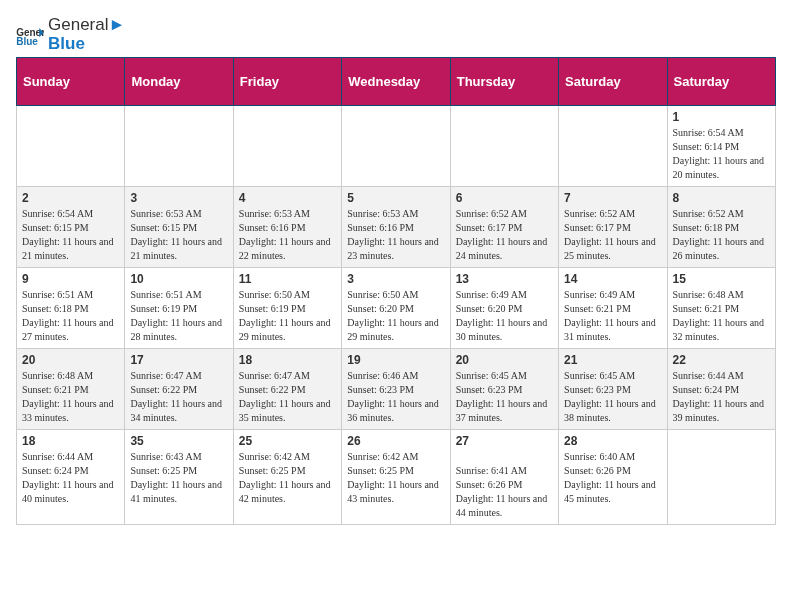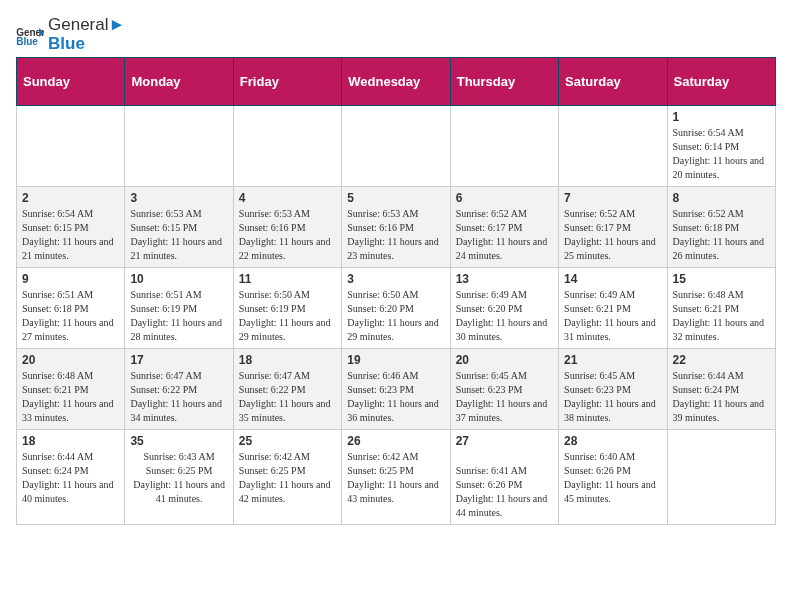--- a/index.html
+++ b/index.html
@@ -262,21 +262,21 @@
       </tr>
       <tr>
         <td>
           <span class="day-number">18</span>
           <div class="day-info" style="white-space: pre-line;">Sunrise: 6:44 AM
 Sunset: 6:24 PM
 Daylight: 11 hours and 40 minutes.</div>
         </td>
         <td>
           <span class="day-number">35</span>
-          <div class="day-info" style="white-space: pre-line; text-align: center;">Sunrise: 6:43 AM
+          <div class="day-info" style="white-space: pre-line;">Sunrise: 6:43 AM
 Sunset: 6:25 PM
 Daylight: 11 hours and 41 minutes.</div>
         </td>
         <td>
           <span class="day-number">25</span>
           <div class="day-info" style="white-space: pre-line;">Sunrise: 6:42 AM
 Sunset: 6:25 PM
 Daylight: 11 hours and 42 minutes.</div>
         </td>
         <td>

